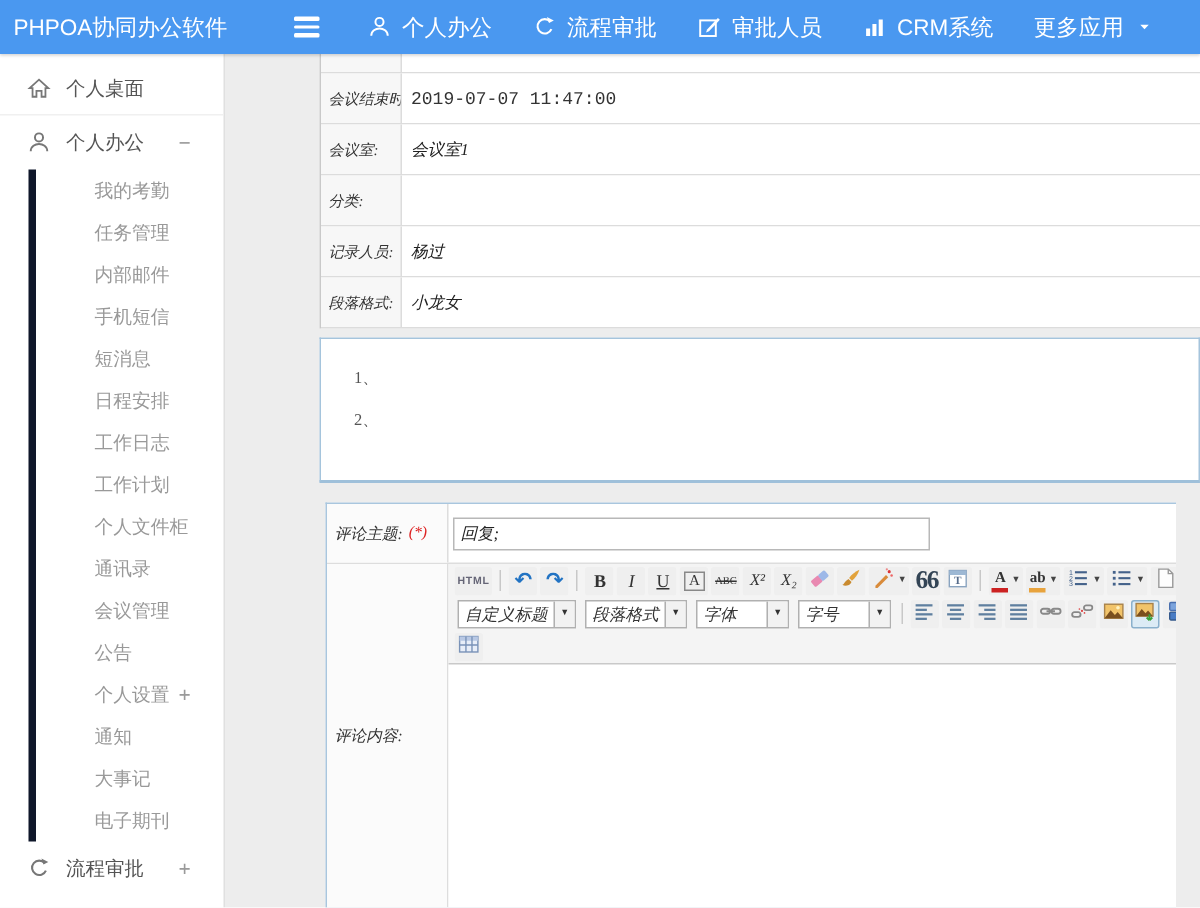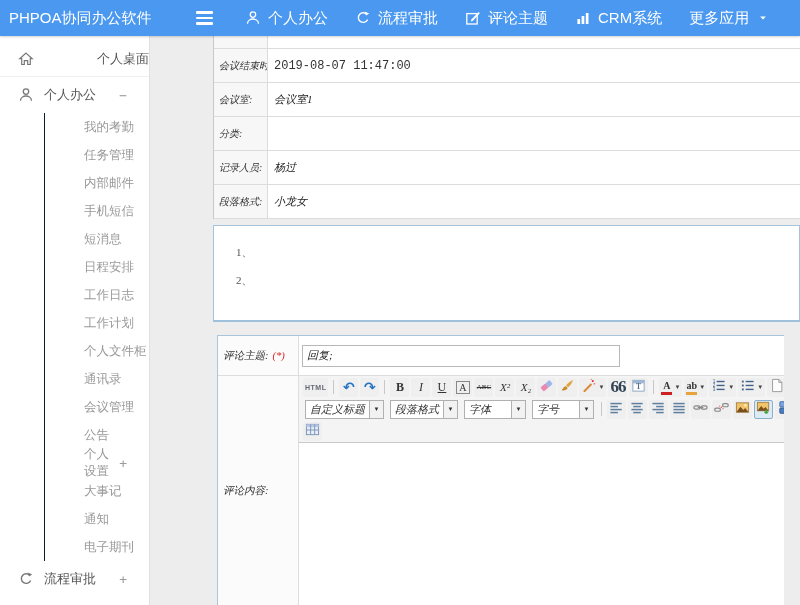--- a/index.html
+++ b/index.html
@@ -20,24 +20,24 @@
   
   .page-body { display:flex; height:569px; }
   .sidebar { width:150px; background:#fff; border-right:1px solid #e0e0e0;
              padding-top:5px; flex:none; overflow:hidden; }
   .content { flex:1; background:#ededed; overflow:hidden; }
 
   
   .side-top { height:36px; display:flex; align-items:center; padding-left:18px;
               font-size:13px; color:#555; cursor:pointer; }
   .side-top .s-icon { width:16px; height:16px; margin-right:10px; display:flex; align-items:center; }
-  .side-top.divider { border-bottom:1px solid #f0f0f0;justify-content:space-between; }
+  .side-top.divider { border-bottom:1px solid #f0f0f0; }
   .expander { margin-left:auto; margin-right:22px; color:#9a9a9a; font-size:13px;
               font-family:"DejaVu Sans Mono", monospace; }
-  .side-sub { margin-left:44px; border-left:1px solid #0f172a; }
+  .side-sub { margin-left:19px; border-left:5px solid #0f172a; }
   .side-sub .sub-item { height:28px; display:flex; align-items:center; padding-left:39px;
                         font-size:12.5px; color:#999; cursor:pointer; }
   .side-sub .sub-item .expander { margin-right:22px; }
 
   
   .main-table { margin-left:63px; background:#fff; border-left:1px solid #c9c9c9; }
   .frow { display:flex; height:34px; border-bottom:1px solid #dcdcdc; }
   .frow.partial { height:13px; }
   .flabel { width:54px; flex:none; background:#f7f7f7; border-right:1px solid #dcdcdc;
             display:flex; align-items:center; padding-left:5px;
@@ -124,21 +124,21 @@
         </span>
         <span>流程审批</span>
       </div>
       <div class="nav-item">
         <span>
           <svg width="16" height="16" viewBox="0 0 16 16">
             <rect x="1.8" y="3.6" width="10.4" height="10.4" fill="none" stroke="#fff" stroke-width="1.3"></rect>
             <path d="M6.4 9.6 13.6 2l1.3 1.2-7.2 7.7-2 .7z" fill="#fff"></path>
           </svg>
         </span>
-        <span>评论主题</span>
+        <span>审批人员</span>
       </div>
       <div class="nav-item">
         <span>
           <svg width="16" height="16" viewBox="0 0 16 16">
             <rect x="2.4" y="9" width="2.7" height="5" fill="#fff"></rect>
             <rect x="6.6" y="6" width="2.7" height="8" fill="#fff"></rect>
             <rect x="10.8" y="3" width="2.7" height="11" fill="#fff"></rect>
           </svg>
         </span>
         <span>CRM系统</span>
@@ -209,24 +209,24 @@
           <span>会议管理</span>
         </div>
         <div class="sub-item">
           <span>公告</span>
         </div>
         <div class="sub-item">
           <span>个人设置</span>
           <span class="expander">+</span>
         </div>
         <div class="sub-item">
+          <span>通知</span>
+        </div>
+        <div class="sub-item">
           <span>大事记</span>
-        </div>
-        <div class="sub-item">
-          <span>通知</span>
         </div>
         <div class="sub-item">
           <span>电子期刊</span>
         </div>
       </div>
       <div class="side-top">
         <span class="s-icon">
           <svg width="16" height="16" viewBox="0 0 16 16">
             <path d="M12.6 9.4A4.8 4.8 0 1 1 11.8 4.4" fill="none" stroke="#777" stroke-width="1.4"></path>
             <path d="M9.6 1.4 11 5.4l3.2-1.8z" fill="#777"></path>
@@ -238,21 +238,21 @@
     </aside>
 
   <main class="content">
     <div class="main-table" id="form-table">
         <div class="frow partial">
           <div class="flabel"></div>
           <div class="fvalue"></div>
         </div>
         <div class="frow">
           <div class="flabel">会议结束时间:</div>
-          <div class="fvalue mono">2019-08-07 11:47:00</div>
+          <div class="fvalue mono">2019-07-07 11:47:00</div>
         </div>
         <div class="frow">
           <div class="flabel">会议室:</div>
           <div class="fvalue">会议室1</div>
         </div>
         <div class="frow">
           <div class="flabel">分类:</div>
           <div class="fvalue"></div>
         </div>
         <div class="frow">

